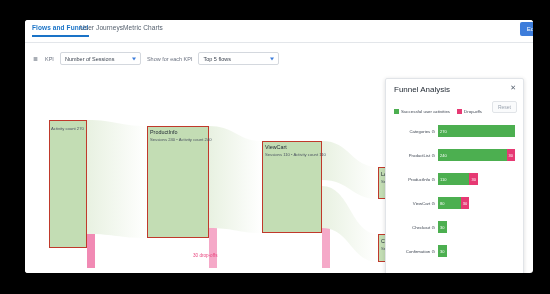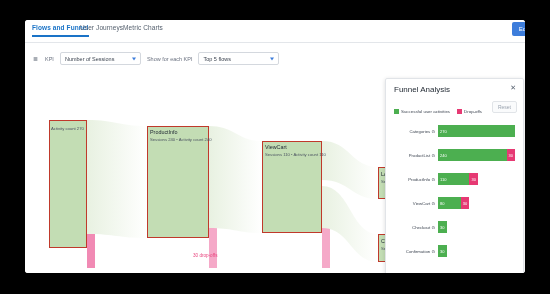--- a/index.html
+++ b/index.html
@@ -22,20 +22,21 @@
   
   .app-card {
     position: absolute;
     left: 25px;
     top: 20px;
     width: 500px;
     height: 253px;
     background: #ffffff;
     border-radius: 3px;
     overflow: hidden;
+    padding-left: 8px;
   }
 
   
   .tabbar {
     position: absolute;
     left: 0;
     top: 0;
     width: 100%;
     height: 22px;
     border-bottom: 1px solid #e3e6ea;

